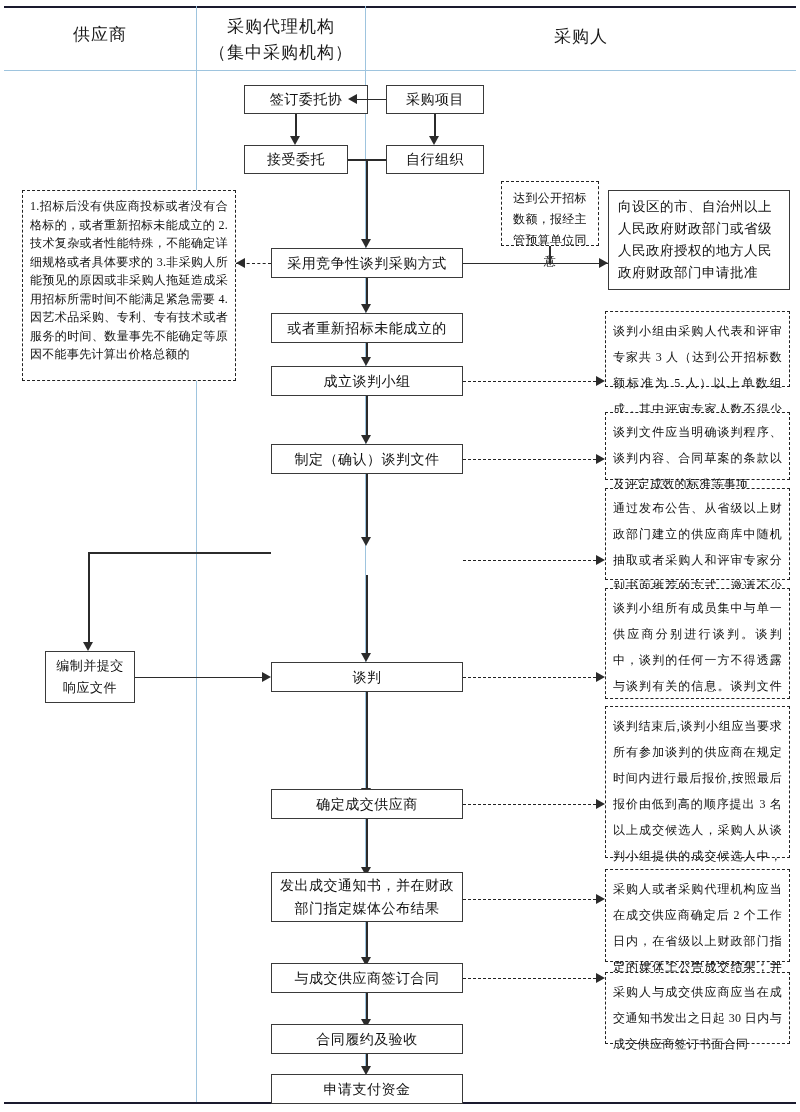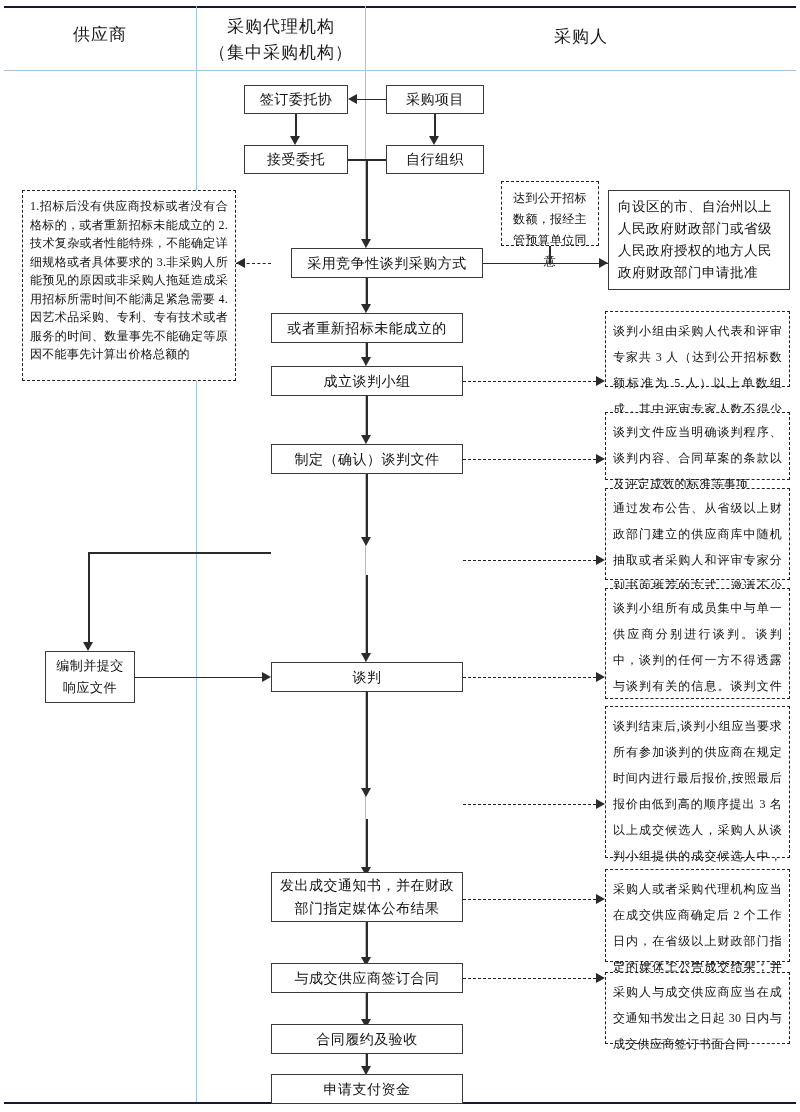--- a/index.html
+++ b/index.html
@@ -84,21 +84,21 @@
   <div class="lane-divider" style="left:196px;"></div>
   <div class="lane-divider" style="left:365px;"></div>
 
   <div class="lane-title" style="left:4px;top:22px;width:192px;">供应商</div>
   <div class="lane-title" style="left:197px;top:14px;width:168px;">
     <div>采购代理机构</div>
     <div>（集中采购机构）</div>
   </div>
   <div class="lane-title" style="left:366px;top:24px;width:430px;">采购人</div>
 
-  <div class="node" style="left:244px;top:85px;width:104px;height:29px;">签订委托协</div>
+  <div class="node" style="left:244px;top:85px;width:124px;height:29px;">签订委托协</div>
   <div class="node" style="left:386px;top:85px;width:98px;height:29px;">采购项目</div>
 
   <div class="ln lnh" style="left:357px;top:98.5px;width:29px;"></div>
   <div class="arrow-l" style="left:348px;top:94px;"></div>
 
   <div class="node" style="left:244px;top:145px;width:104px;height:29px;">接受委托</div>
   <div class="node" style="left:386px;top:145px;width:98px;height:29px;">自行组织</div>
 
   <div class="ln lnv" style="left:295px;top:114px;width:1.6px;height:22px;"></div>
   <div class="arrow-d" style="left:290px;top:136px;"></div>
@@ -119,21 +119,21 @@
 
   <div class="note center" style="left:501px;top:181px;width:98px;height:65px;line-height:21px;">
     <span>达到公开招标数额，报经主管预算单位同意</span>
   </div>
   <div class="node" style="left:608px;top:190px;width:182px;height:100px;font-size:13.5px;line-height:22px;text-align:left;justify-content:flex-start;padding:6px 9px;">向设区的市、自治州以上人民政府财政部门或省级人民政府授权的地方人民政府财政部门申请批准</div>
 
   <div class="ln lnh" style="left:463px;top:262.5px;width:145px;"></div>
   <div class="ln lnv" style="left:549px;top:246px;width:1.6px;height:17px;"></div>
   <div class="arrow-r" style="left:599px;top:258px;"></div>
 
-  <div class="node" style="left:271px;top:248px;width:192px;height:30px;margin-left:20px;">采用竞争性谈判采购方式</div>
+  <div class="node" style="left:271px;top:248px;width:192px;height:30px;">采用竞争性谈判采购方式</div>
 
   <div class="ln lnv" style="left:366px;top:278px;width:1.6px;height:26px;"></div>
   <div class="arrow-d" style="left:361px;top:304px;"></div>
 
   <div class="node" style="left:271px;top:313px;width:192px;height:30px;">或者重新招标未能成立的</div>
 
   <div class="ln lnv" style="left:366px;top:343px;width:1.6px;height:14px;"></div>
   <div class="arrow-d" style="left:361px;top:357px;"></div>
 
   <div class="node" style="left:271px;top:366px;width:192px;height:30px;">成立谈判小组</div>
@@ -148,20 +148,21 @@
 
 
   <div class="ln lnv" style="left:366px;top:575px;width:1.6px;height:78px;"></div>
   <div class="arrow-d" style="left:361px;top:653px;"></div>
 
   <div class="node" style="left:271px;top:662px;width:192px;height:30px;">谈判</div>
 
   <div class="ln lnv" style="left:366px;top:692px;width:1.6px;height:96px;"></div>
   <div class="arrow-d" style="left:361px;top:788px;"></div>
 
+  <div class="node" style="left:271px;top:789px;width:192px;height:30px;">确定成交供应商</div>
 
   <div class="ln lnv" style="left:366px;top:819px;width:1.6px;height:48px;"></div>
   <div class="arrow-d" style="left:361px;top:867px;"></div>
 
   <div class="node" style="left:271px;top:872px;width:192px;height:50px;line-height:23px;">发出成交通知书，并在财政部门指定媒体公布结果</div>
 
   <div class="ln lnv" style="left:366px;top:922px;width:1.6px;height:35px;"></div>
   <div class="arrow-d" style="left:361px;top:957px;"></div>
 
   <div class="node" style="left:271px;top:963px;width:192px;height:30px;">与成交供应商签订合同</div>

